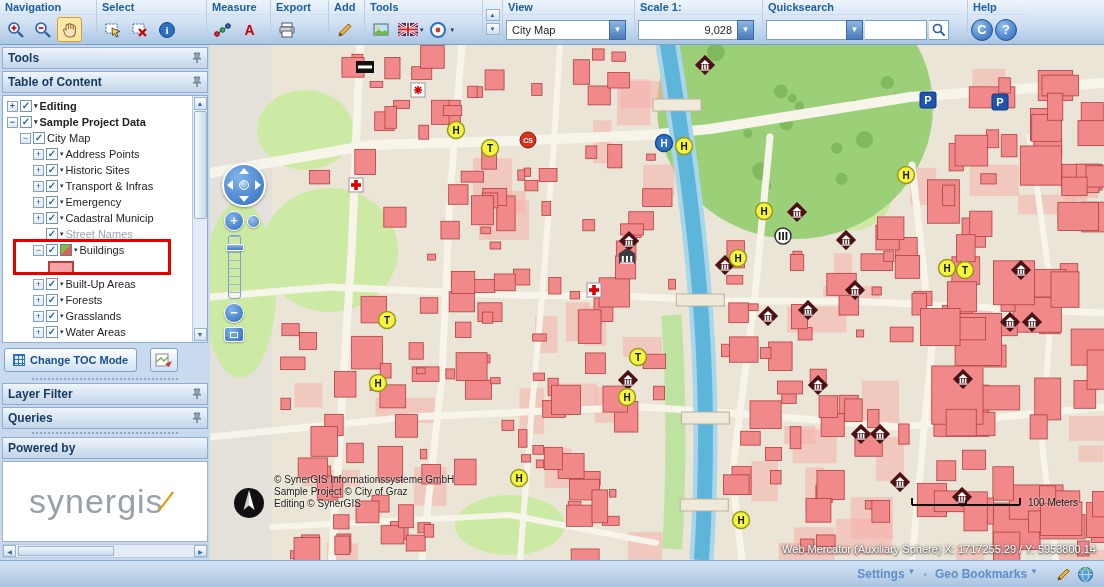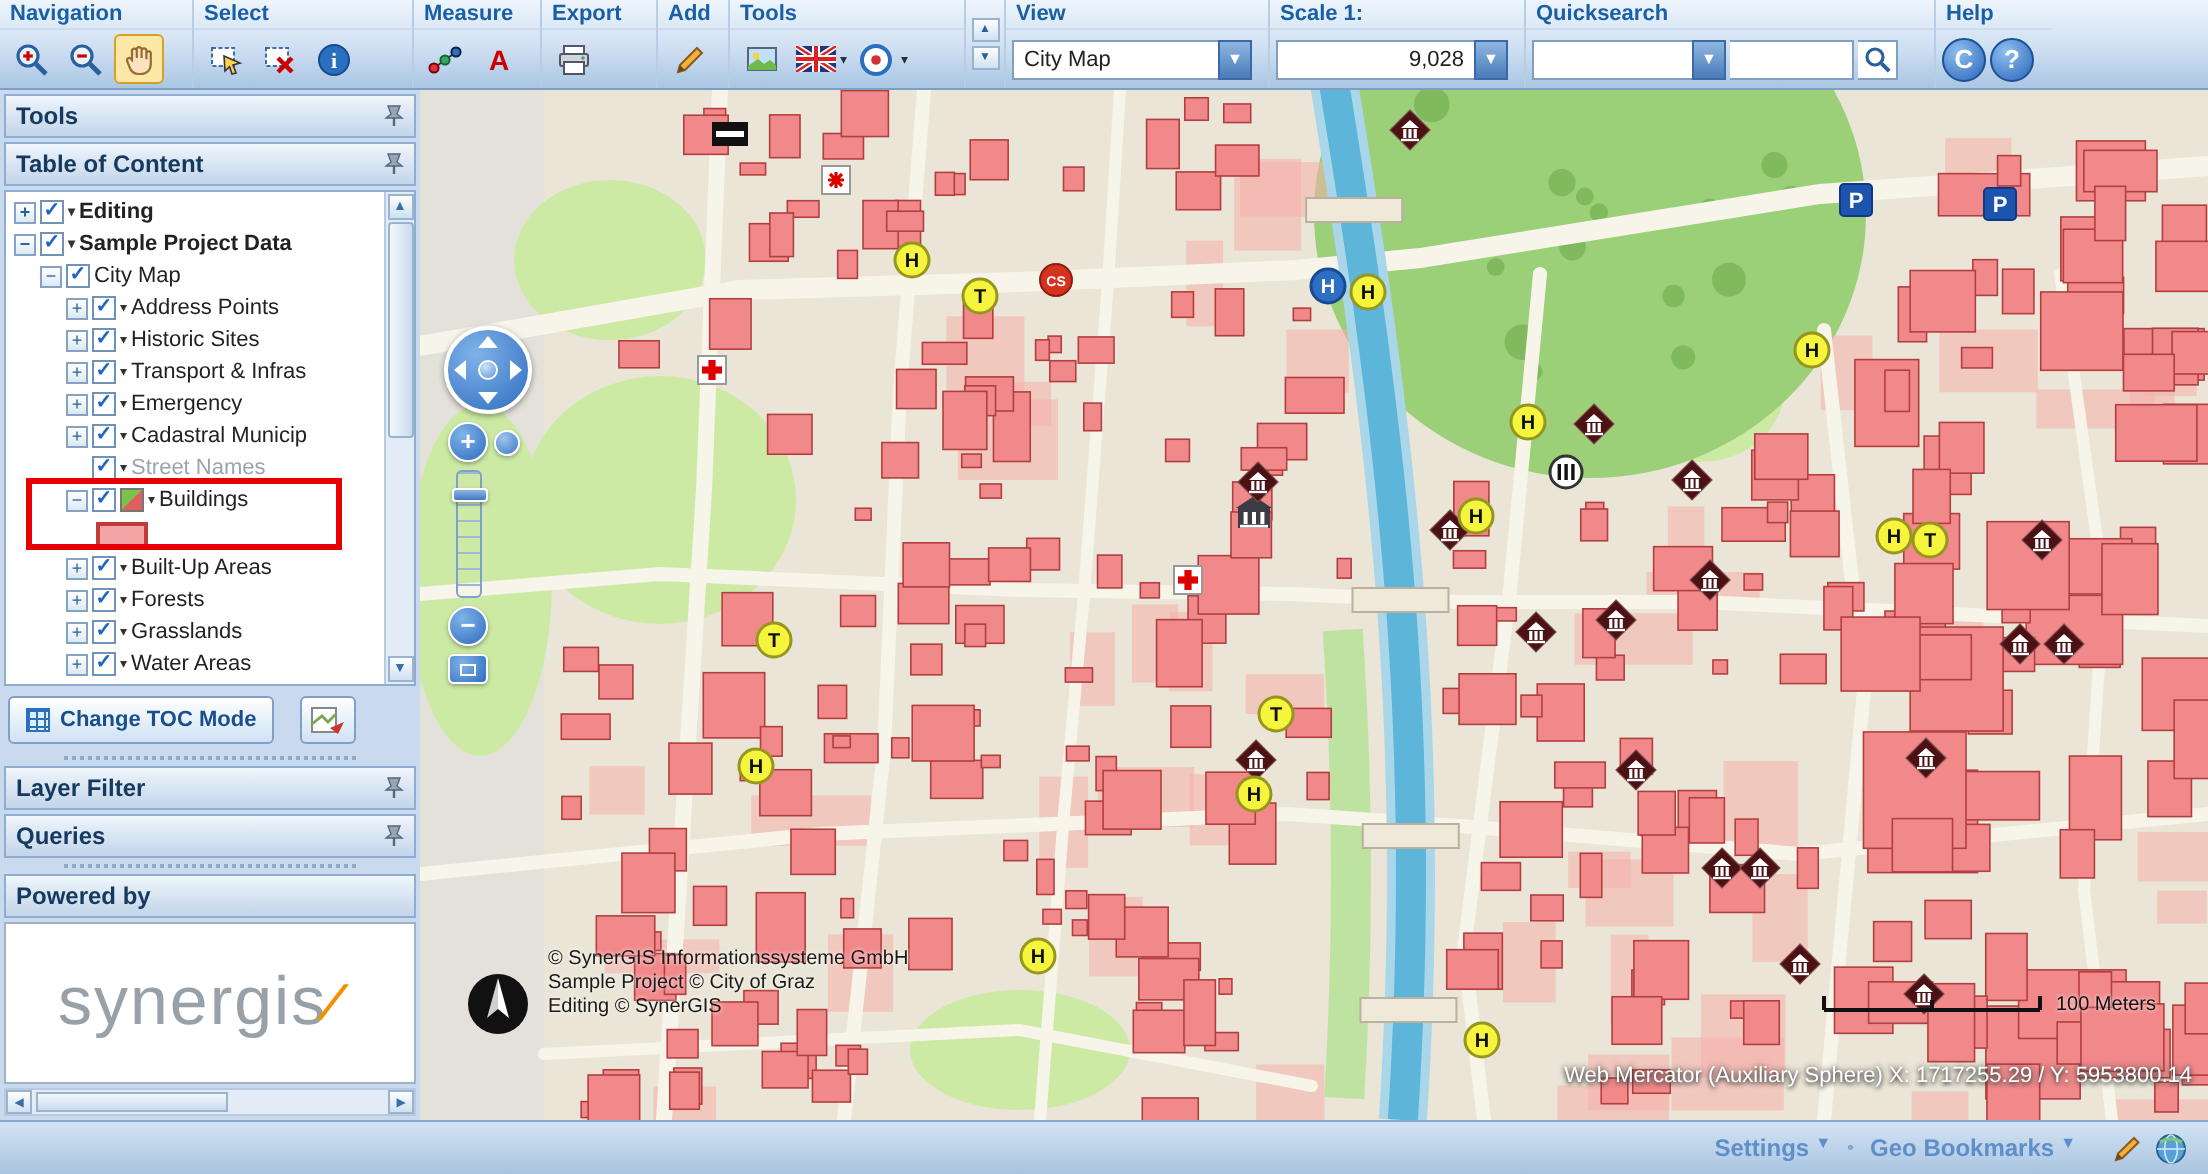--- a/index.html
+++ b/index.html
@@ -76,21 +76,21 @@
 .zbtn{width:20px;height:20px;border-radius:50%;background:radial-gradient(circle at 35% 30%,#7fb3e8,#2f6cc0);border:1.5px solid #fff;box-shadow:0 1px 2px rgba(0,0,0,.35);color:#fff;font-weight:bold;font-size:13px;line-height:17px;text-align:center;cursor:pointer}
 .zmini{width:13px;height:13px;border-radius:50%;background:radial-gradient(circle at 35% 30%,#9cc4ee,#3f78c4);border:1px solid #fff;box-shadow:0 1px 2px rgba(0,0,0,.3);cursor:pointer}
 .ztrack{width:13px;height:64px;margin-left:6px;background:linear-gradient(90deg,#e8f1fa,#b6cfe8);border:1px solid #7fa0c8;border-radius:3px;position:relative;background-image:repeating-linear-gradient(#9db8d6 0 1px,transparent 1px 8px);cursor:pointer}
 .zthumb{position:absolute;left:-3px;top:8px;width:18px;height:7px;background:linear-gradient(#8fb6e2,#3f78c4);border:1px solid #fff;border-radius:2px;box-shadow:0 1px 2px rgba(0,0,0,.3)}
 .zfoot{width:20px;height:15px;border-radius:3px;background:radial-gradient(circle at 35% 30%,#7fb3e8,#2f6cc0);border:1.5px solid #fff;box-shadow:0 1px 2px rgba(0,0,0,.3);display:flex;align-items:center;justify-content:center;cursor:pointer;margin-left:2px}
 .zfoot i{display:block;width:8px;height:6px;border:1.5px solid #fff}
 .copyright{position:absolute;left:64px;bottom:50px;font-size:10px;color:#1a1a1a;line-height:12px;z-index:3;text-shadow:0 0 2px #fff}
 .north{position:absolute;left:22px;bottom:36px;z-index:3}
 .scalebar{position:absolute;right:26px;bottom:52px;z-index:3;display:flex;align-items:flex-end;gap:6px}
 .sb-label{font-size:10px;color:#111;text-shadow:0 0 2px #fff}
-.map-status{position:absolute;right:8px;bottom:16px;font-size:11px;color:#fff;text-shadow:0 1px 2px #444,0 0 3px #444;z-index:3}
+.map-status{position:absolute;right:8px;bottom:5px;font-size:11px;color:#fff;text-shadow:0 1px 2px #444,0 0 3px #444;z-index:3}
 
 
 .statusbar{height:27px;flex:0 0 27px;background:linear-gradient(#d3e3f4,#a9c4e0);border-top:1px solid #86a9cf;display:flex;align-items:center;justify-content:flex-end;gap:8px;padding:0 10px;font-size:12px;color:#5f8fc9}
 .sb-link{display:flex;align-items:flex-start;gap:3px;font-weight:bold;cursor:pointer}
 .sb-caret{font-size:8px}
 .sb-sep{color:#8aa8cc;font-size:10px}
 .sb-icons{display:flex;align-items:center;gap:5px;margin-left:10px}
 </style>
 </head>
 <body>

